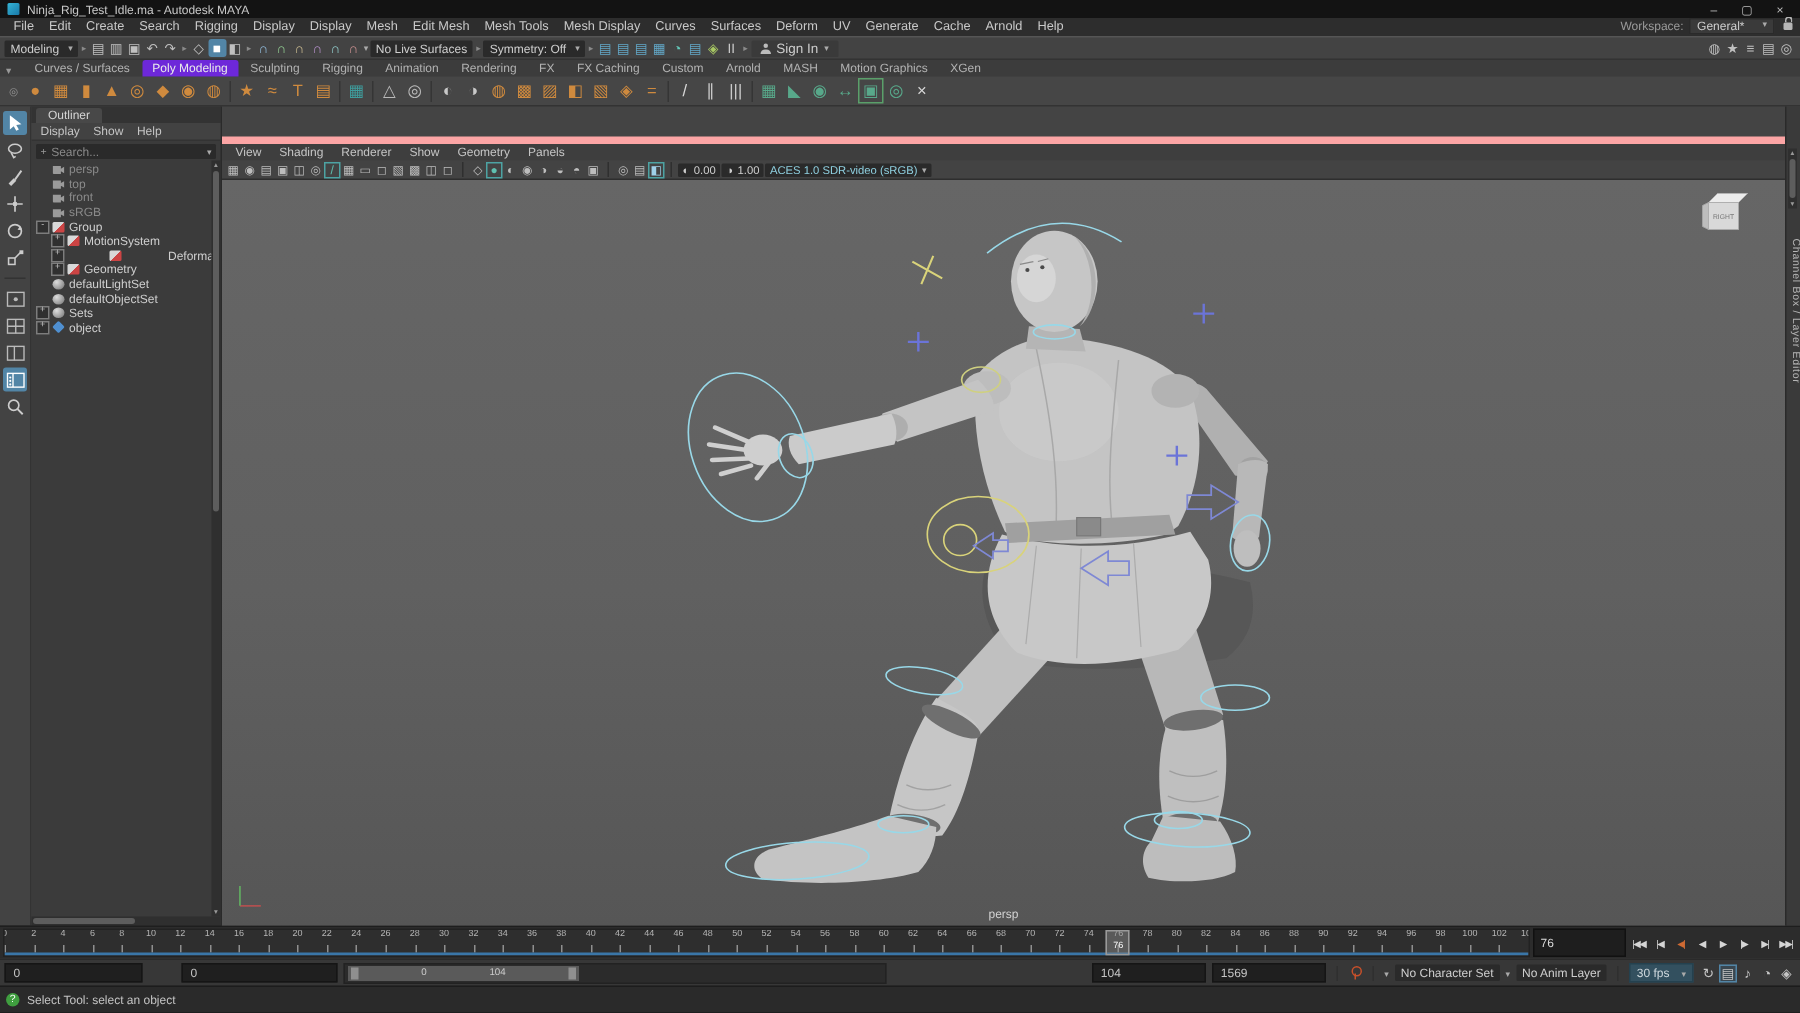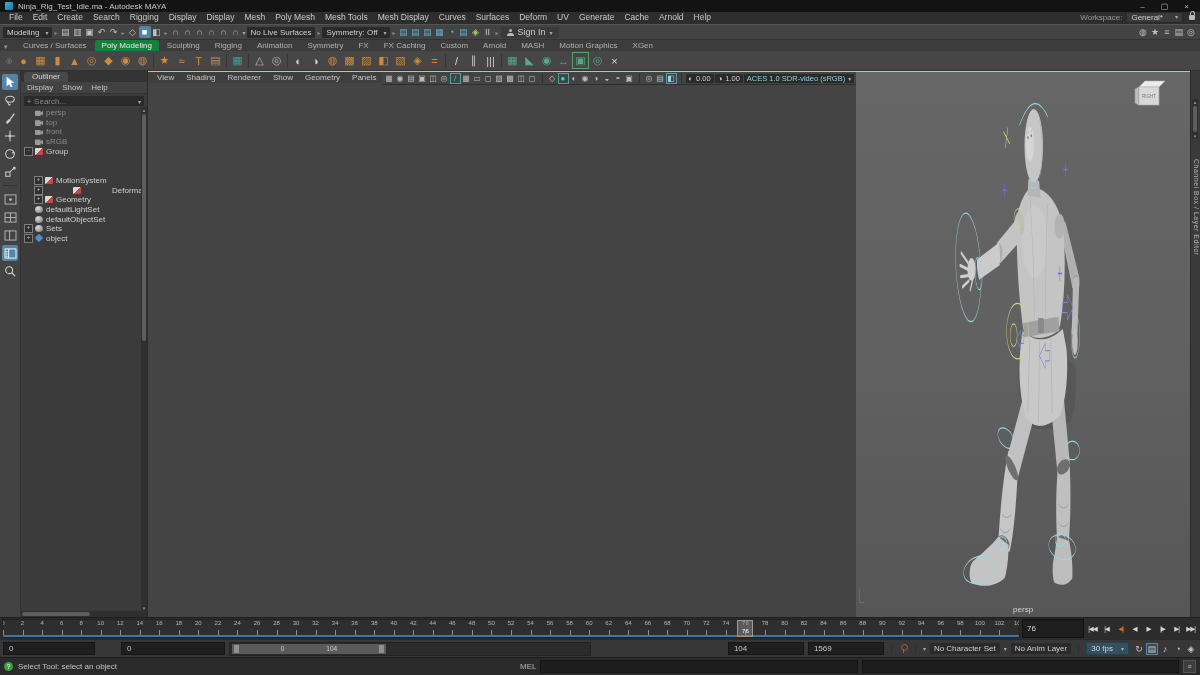--- a/index.html
+++ b/index.html
@@ -26,21 +26,21 @@
   .sl-icon.active{background:#5285a6;border-radius:2px;color:#fff;}
   .vsep{width:1px;height:10px;background:#2f2f2f;margin:0 3px;flex:none;}
   .gsep{color:#8a8a8a;font-size:6px;margin:0 1px;flex:none;}
   .signin{display:flex;align-items:center;gap:4px;background:#3a3a3a;height:11px;padding:0 6px;border-radius:1px;}
   .person{width:7px;height:7px;position:relative;}
   .person::before{content:"";position:absolute;top:0;left:2px;width:3px;height:3px;border-radius:50%;background:#bbb;}
   .person::after{content:"";position:absolute;bottom:0;left:0;width:7px;height:3px;border-radius:3px 3px 0 0;background:#bbb;}
   
   .shelf-tabs{height:11px;background:#3c3c3c;display:flex;align-items:flex-end;gap:1px;padding-left:16px;flex:none;}
   .shelf-tab{padding:1px 7px 1px;color:#b2b2b2;font-size:8px;white-space:nowrap;}
-  .shelf-tab.active{background:#15803d;color:#eaeaea;border-radius:2px 2px 0 0;}
+  .shelf-tab.active{background:#6d28d9;color:#eaeaea;border-radius:2px 2px 0 0;}
   .shelf-menu-btn{position:absolute;left:4px;font-size:7px;color:#999;}
   .shelf-icons{height:19px;background:#464646;display:flex;align-items:center;gap:0;padding:0 3px;flex:none;border-bottom:1px solid #333;}
   .shelf-icon{width:17px;height:17px;display:flex;align-items:center;justify-content:center;font-size:11px;flex:none;}
   .shelf-icon.boxed{outline:1px solid #5aa06a;outline-offset:-1px;}
   .sep{width:1px;height:14px;background:#353535;margin:0 2px;flex:none;}
   
   .main{flex:1;display:flex;min-height:0;}
   .toolbox{width:20px;background:#434343;border-right:1px solid #333;display:flex;flex-direction:column;align-items:center;padding-top:3px;gap:2px;flex:none;}
   .tool{width:16px;height:16px;display:flex;align-items:center;justify-content:center;border-radius:2px;flex:none;}
   .tool.active{background:#5285a6;}
@@ -66,21 +66,21 @@
   .oi-set{border-radius:50%;background:radial-gradient(circle at 35% 30%,#ddd,#707070);}
   .oi-reference{width:6px;height:6px;background:#4f8fd0;transform:rotate(45deg);margin:0 4px 0 1px;}
   .olabel{color:#cfcfcf;}
   .olabel.dim{color:#8a8a8a;}
   .vscroll{width:6px;background:#2f2f2f;display:flex;flex-direction:column;align-items:center;flex:none;}
   .vscroll .thumb{width:4px;height:45%;background:#5d5d5d;border-radius:2px;margin-top:1px;}
   .sarrow{font-size:5px;color:#999;line-height:6px;}
   .hscroll{height:6px;background:#2f2f2f;display:flex;align-items:center;padding:0 1px;}
   .hscroll .thumb{height:4px;width:55%;background:#5d5d5d;border-radius:2px;}
   
-  .viewport{flex:1;display:flex;flex-direction:row;min-width:0;border-top:1px solid #fca5a5;}
+  .viewport{flex:1;display:flex;flex-direction:column;min-width:0;border-top:5px solid #fca5a5;margin-top:20px;}
   .vp-menus{height:11px;background:#3e3e3e;display:flex;gap:2px;align-items:center;padding-left:4px;flex:none;}
   .vp-menu-item{padding:0 5px;color:#c5c5c5;font-size:8px;}
   .vp-toolbar{height:12px;background:#434343;display:flex;align-items:center;gap:1px;padding:0 2px;flex:none;border-bottom:1px solid #2e2e2e;}
   .vt-icon{width:11px;height:11px;display:flex;align-items:center;justify-content:center;font-size:8px;color:#bdbdbd;flex:none;}
   .vt-icon.boxed{outline:1px solid #4da3a3;outline-offset:-1px;}
   .vt-field{background:#2a2a2a;height:9px;display:flex;align-items:center;gap:3px;padding:0 3px;font-size:7.5px;color:#cfcfcf;border-radius:1px;}
   .vp-canvas{flex:1;position:relative;background:linear-gradient(#666 0%,#606060 55%,#565656 100%);min-height:0;}
   .vp-canvas svg.scene{position:absolute;inset:0;width:100%;height:100%;}
   .persp-label{position:absolute;bottom:3px;left:50%;transform:translateX(-50%);font-size:8px;color:#d2d2d2;}
   .viewcube{position:absolute;top:6px;right:22px;}
@@ -141,21 +141,21 @@
   <div class="menubar">
     <span style="display:flex">
         <span class="menu-item">File</span>
         <span class="menu-item">Edit</span>
         <span class="menu-item">Create</span>
         <span class="menu-item">Search</span>
         <span class="menu-item">Rigging</span>
         <span class="menu-item">Display</span>
         <span class="menu-item">Display</span>
         <span class="menu-item">Mesh</span>
-        <span class="menu-item">Poly Mesh</span>
+        <span class="menu-item">Edit Mesh</span>
         <span class="menu-item">Mesh Tools</span>
         <span class="menu-item">Mesh Display</span>
         <span class="menu-item">Curves</span>
         <span class="menu-item">Surfaces</span>
         <span class="menu-item">Deform</span>
         <span class="menu-item">UV</span>
         <span class="menu-item">Generate</span>
         <span class="menu-item">Cache</span>
         <span class="menu-item">Arnold</span>
         <span class="menu-item">Help</span>
@@ -232,21 +232,21 @@
   </div>
 
   <div class="shelf-tabs" style="position:relative">
     <span class="shelf-menu-btn">▾</span>
     <span style="display:flex;gap:1px;align-items:flex-end">
         <span class="shelf-tab">Curves / Surfaces</span>
         <span class="shelf-tab active">Poly Modeling</span>
         <span class="shelf-tab">Sculpting</span>
         <span class="shelf-tab">Rigging</span>
         <span class="shelf-tab">Animation</span>
-        <span class="shelf-tab">Symmetry</span>
+        <span class="shelf-tab">Rendering</span>
         <span class="shelf-tab">FX</span>
         <span class="shelf-tab">FX Caching</span>
         <span class="shelf-tab">Custom</span>
         <span class="shelf-tab">Arnold</span>
         <span class="shelf-tab">MASH</span>
         <span class="shelf-tab">Motion Graphics</span>
         <span class="shelf-tab">XGen</span>
       </span>
   </div>
 
@@ -405,21 +405,21 @@
             <div class="orow" style="padding-left: 3px;">
               <span class="exp hid">+</span>
               <span class="oi oi-camera"></span>
               <span class="olabel dim">sRGB</span>
             </div>
             <div class="orow" style="padding-left: 3px;">
               <span class="exp">-</span>
               <span class="oi oi-transform"></span>
               <span class="olabel">Group</span>
             </div>
-            <div class="orow" style="padding-left: 13px; margin-top: 20px;">
+            <div class="orow" style="padding-left: 13px;">
               <span class="exp">+</span>
               <span class="oi oi-transform"></span>
               <span class="olabel">MotionSystem</span>
             </div>
             <div class="orow" style="padding-left: 13px; gap: 28px;">
               <span class="exp">+</span>
               <span class="oi oi-transform"></span>
               <span class="olabel">DeformationSystem</span>
             </div>
             <div class="orow" style="padding-left: 13px;">
@@ -893,21 +893,15 @@
         <span class="rs-icon boxed">▤</span>
         <span class="rs-icon">♪</span>
         <span class="rs-icon">◔</span>
         <span class="rs-icon">◈</span>
       </span>
   </div>
 
   <div class="bottombar">
     <span class="help-icon">?</span>
     <span class="help-text">Select Tool: select an object</span>
-    <span class="mel-wrap">
-      <span class="mel-label">MEL</span>
-      <span class="mel-input"></span>
-      <span class="mel-result"></span>
-      <span class="script-icon">≡</span>
-    </span>
   </div>
 
 </div>
 
 </body></html>

